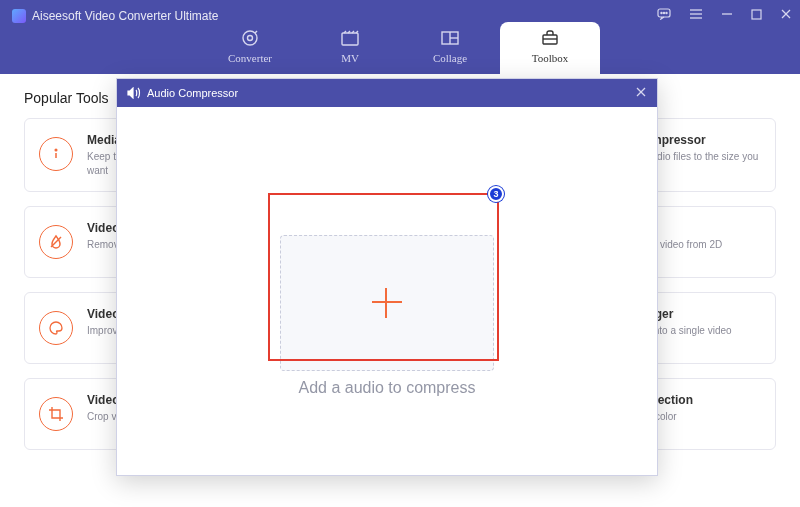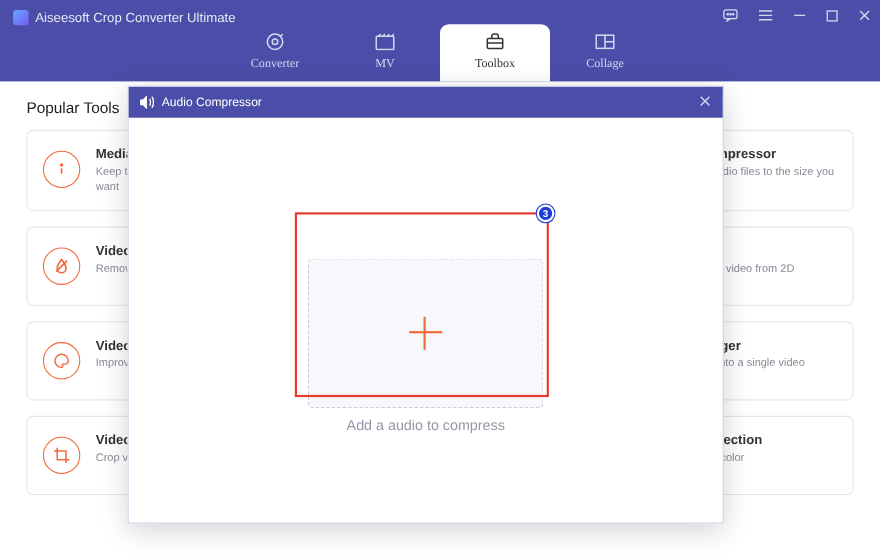--- a/index.html
+++ b/index.html
@@ -28,35 +28,35 @@
   .modal-header { height: 28px; background: #4a4ea8; color: #fff; display: flex; align-items: center; padding: 0 10px; font-size: 11px; }
   .modal-header .spacer { flex: 1; }
   .modal-close { color: #d6d6ef; cursor: pointer; font-size: 14px; }
   .modal-body { position: relative; height: calc(100% - 28px); }
 
   .dropzone { position: absolute; left: 50%; top: 128px; transform: translateX(-50%); width: 214px; height: 136px; border: 1.5px dashed #c9ccdc; background: #f7f8fb; border-radius: 4px; display: flex; align-items: center; justify-content: center; }
   .plus { width: 30px; height: 30px; position: relative; }
   .plus::before, .plus::after { content: ""; position: absolute; background: #f36b3b; }
   .plus::before { left: 13px; top: 0; width: 1.5px; height: 30px; }
   .plus::after { top: 13px; left: 0; height: 1.5px; width: 30px; }
-  .drop-label { position: absolute; left: 50%; top: 272px; transform: translateX(-50%); font-size: 13px; color: #9497a6; }
+  .drop-label { position: absolute; left: 50%; top: 272px; transform: translateX(-50%); font-size: 16px; color: #9497a6; }
 
   
   .highlight-box { position: absolute; border: 2px solid #e43c2f; pointer-events: none; left: 268px; top: 193px; width: 231px; height: 168px; }
   .anno-badge { position: absolute; left: 488px; top: 186px; width: 16px; height: 16px; border-radius: 50%; background: #1c3dd6; border: 2px solid #fff; color: #fff; font-size: 9px; font-weight: 700; display: flex; align-items: center; justify-content: center; box-shadow: 0 0 0 1px #1c3dd6; }
 
   .audio-icon { width: 14px; height: 12px; margin-right: 6px; }
 </style>
 </head>
 <body>
 
 <div class="titlebar">
   <div class="app-title">
     <span class="app-logo"></span>
-    <span>Aiseesoft Crop Converter Ultimate</span>
+    <span>Aiseesoft Video Converter Ultimate</span>
   </div>
   <div class="window-controls">
     <span class="win-btn">
         <svg width="14" height="12" viewBox="0 0 14 12" fill="none" stroke="#d6d6ef" stroke-width="1.2">
           <rect x="1" y="1" width="12" height="8" rx="2"></rect>
           <path d="M5 9l-1 2 3-2"></path>
           <circle cx="4.5" cy="5" r="0.6" fill="#d6d6ef"></circle>
           <circle cx="7" cy="5" r="0.6" fill="#d6d6ef"></circle>
           <circle cx="9.5" cy="5" r="0.6" fill="#d6d6ef"></circle>
         </svg>
@@ -98,39 +98,39 @@
     </div>
     <div class="tab">
       <div class="tab-icon">
           <svg width="18" height="16" viewBox="0 0 18 16" fill="none" stroke-width="1.4">
             <rect x="1" y="3" width="16" height="12" rx="1"></rect>
             <path d="M3 3l2-2M7 3l2-2M11 3l2-2M15 3l2-2"></path>
           </svg>
         </div>
       <span>MV</span>
     </div>
+    <div class="tab">
+      <div class="tab-icon">
+          <svg width="18" height="14" viewBox="0 0 18 14" fill="none" stroke-width="1.4">
+            <rect x="1" y="1" width="16" height="12"></rect>
+            <line x1="9" y1="1" x2="9" y2="13"></line>
+            <line x1="9" y1="7" x2="17" y2="7"></line>
+          </svg>
+        </div>
+      <span>Collage</span>
+    </div>
     <div class="tab active">
       <div class="tab-icon">
           <svg width="18" height="16" viewBox="0 0 18 16" fill="none" stroke="#4a4ea8" stroke-width="1.4">
             <rect x="2" y="5" width="14" height="9" rx="1"></rect>
             <path d="M6 5V3a2 2 0 012-2h2a2 2 0 012 2v2"></path>
             <line x1="2" y1="9" x2="16" y2="9"></line>
           </svg>
         </div>
       <span>Toolbox</span>
-    </div>
-    <div class="tab">
-      <div class="tab-icon">
-          <svg width="18" height="14" viewBox="0 0 18 14" fill="none" stroke-width="1.4">
-            <rect x="1" y="1" width="16" height="12"></rect>
-            <line x1="9" y1="1" x2="9" y2="13"></line>
-            <line x1="9" y1="7" x2="17" y2="7"></line>
-          </svg>
-        </div>
-      <span>Collage</span>
     </div>
   </div>
 </div>
 
 <div class="main-area">
   <div class="section-title">Popular Tools</div>
   <div class="cards">
     <div class="card">
         <div class="card-ico">
           <svg width="16" height="16" viewBox="0 0 16 16" fill="none" stroke="currentColor" stroke-width="1.5">

